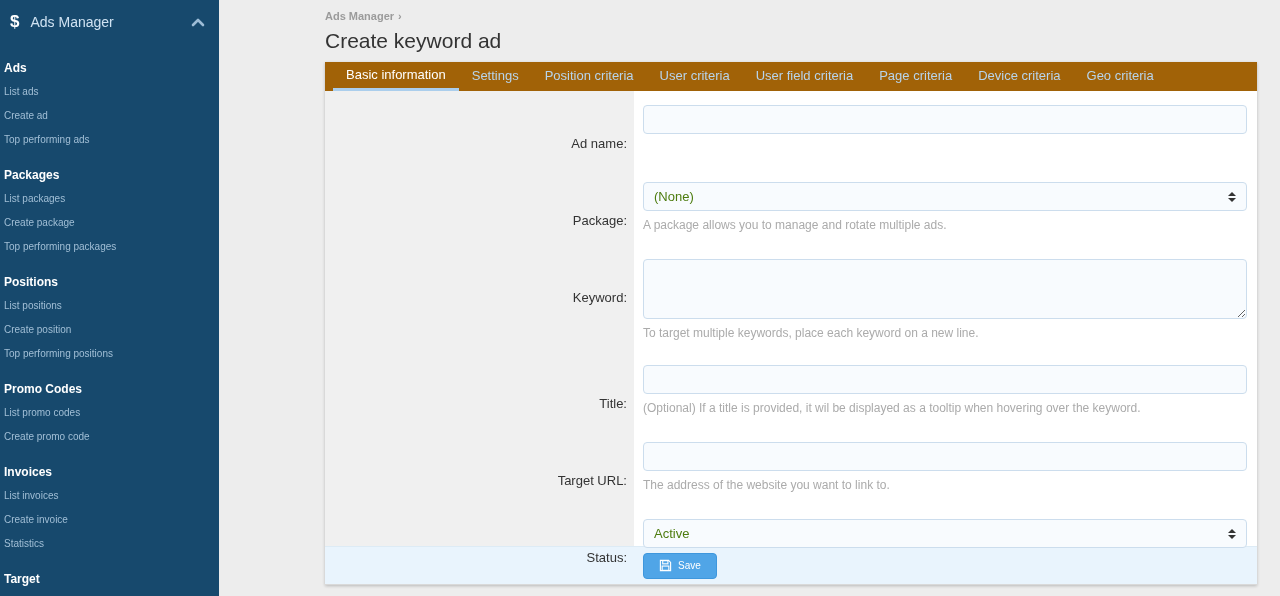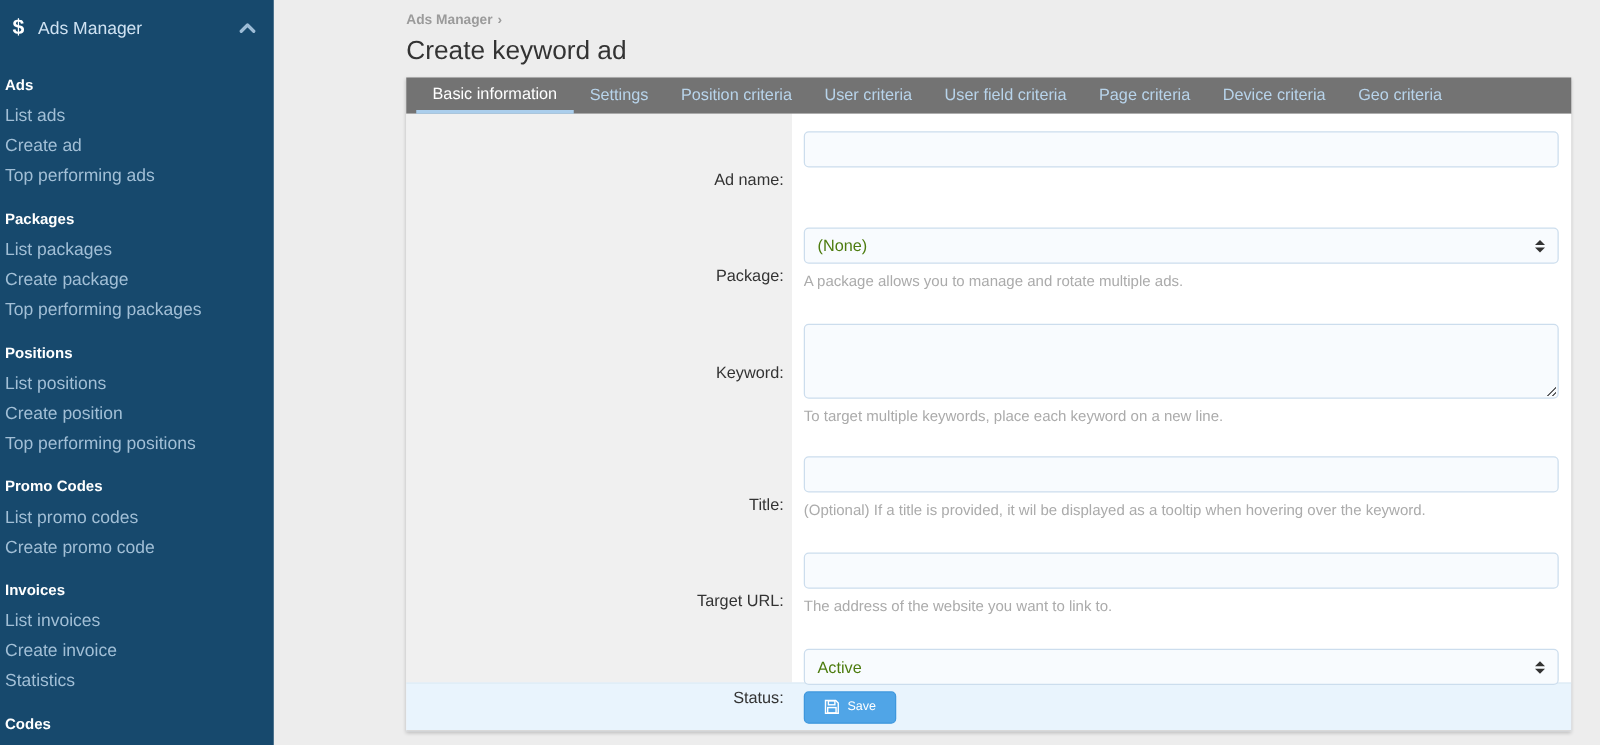--- a/index.html
+++ b/index.html
@@ -23,38 +23,38 @@
   .sb-dollar { color:#ffffff; font-weight:bold; font-size:17px; margin-right:11px; }
   .sb-title { color:#cfe2f2; font-size:14px; flex:1; }
   .sb-chevron { width:14px; height:10px; }
   .sb-nav { padding:12px 4px 0 4px; }
   .sb-section-header {
     color:#ffffff; font-weight:bold; font-size:12px;
     height:24px; line-height:24px; margin-top:11px;
   }
   .sb-nav > .sb-section-header:first-child { margin-top:0; }
   .sb-item {
-    display:block; color:#a2bfd6; font-size:14px; text-decoration:none;
+    display:block; color:#a2bfd6; font-size:10px; text-decoration:none;
     height:24px; line-height:24px; cursor:pointer;
   }
 
   
   .content { position:absolute; left:325px; right:23px; top:0; }
   .breadcrumb {
     margin-top:10px; font-size:11px; font-weight:bold; color:#9b9b9b;
   }
   .breadcrumb .crumb { cursor:pointer; }
   .breadcrumb .sep { margin-left:4px; font-weight:bold; color:#9b9b9b; }
   .page-title { margin-top:7px; font-size:21px; font-weight:400; color:#333; }
 
   .panel { margin-top:9px; box-shadow:0 1px 3px rgba(0,0,0,0.22); }
 
   
   .tabbar {
-    background:#737373; height:29px; display:flex; align-items:stretch;
+    background:#a16207; height:29px; display:flex; align-items:stretch;
     padding-left:8px;
   }
   .tab {
     color:#b8d4eb; font-size:13px; line-height:27px; padding:0 13px;
     cursor:pointer; white-space:nowrap;
   }
   .tab.active {
     color:#ffffff;
     border-bottom:3px solid #abceec;
     line-height:26px;
@@ -129,21 +129,21 @@
 
     <div class="sb-section-header">Promo Codes</div>
     <a class="sb-item">List promo codes</a>
     <a class="sb-item">Create promo code</a>
 
     <div class="sb-section-header">Invoices</div>
     <a class="sb-item">List invoices</a>
     <a class="sb-item">Create invoice</a>
     <a class="sb-item">Statistics</a>
 
-    <div class="sb-section-header">Codes</div>
+    <div class="sb-section-header">Target</div>
     <a class="sb-item">Change ad owner</a>
   </div>
 </div>
 
 <div class="content">
 
   <div class="breadcrumb">
     <span class="crumb">Ads Manager</span><span class="sep">›</span>
   </div>
 

